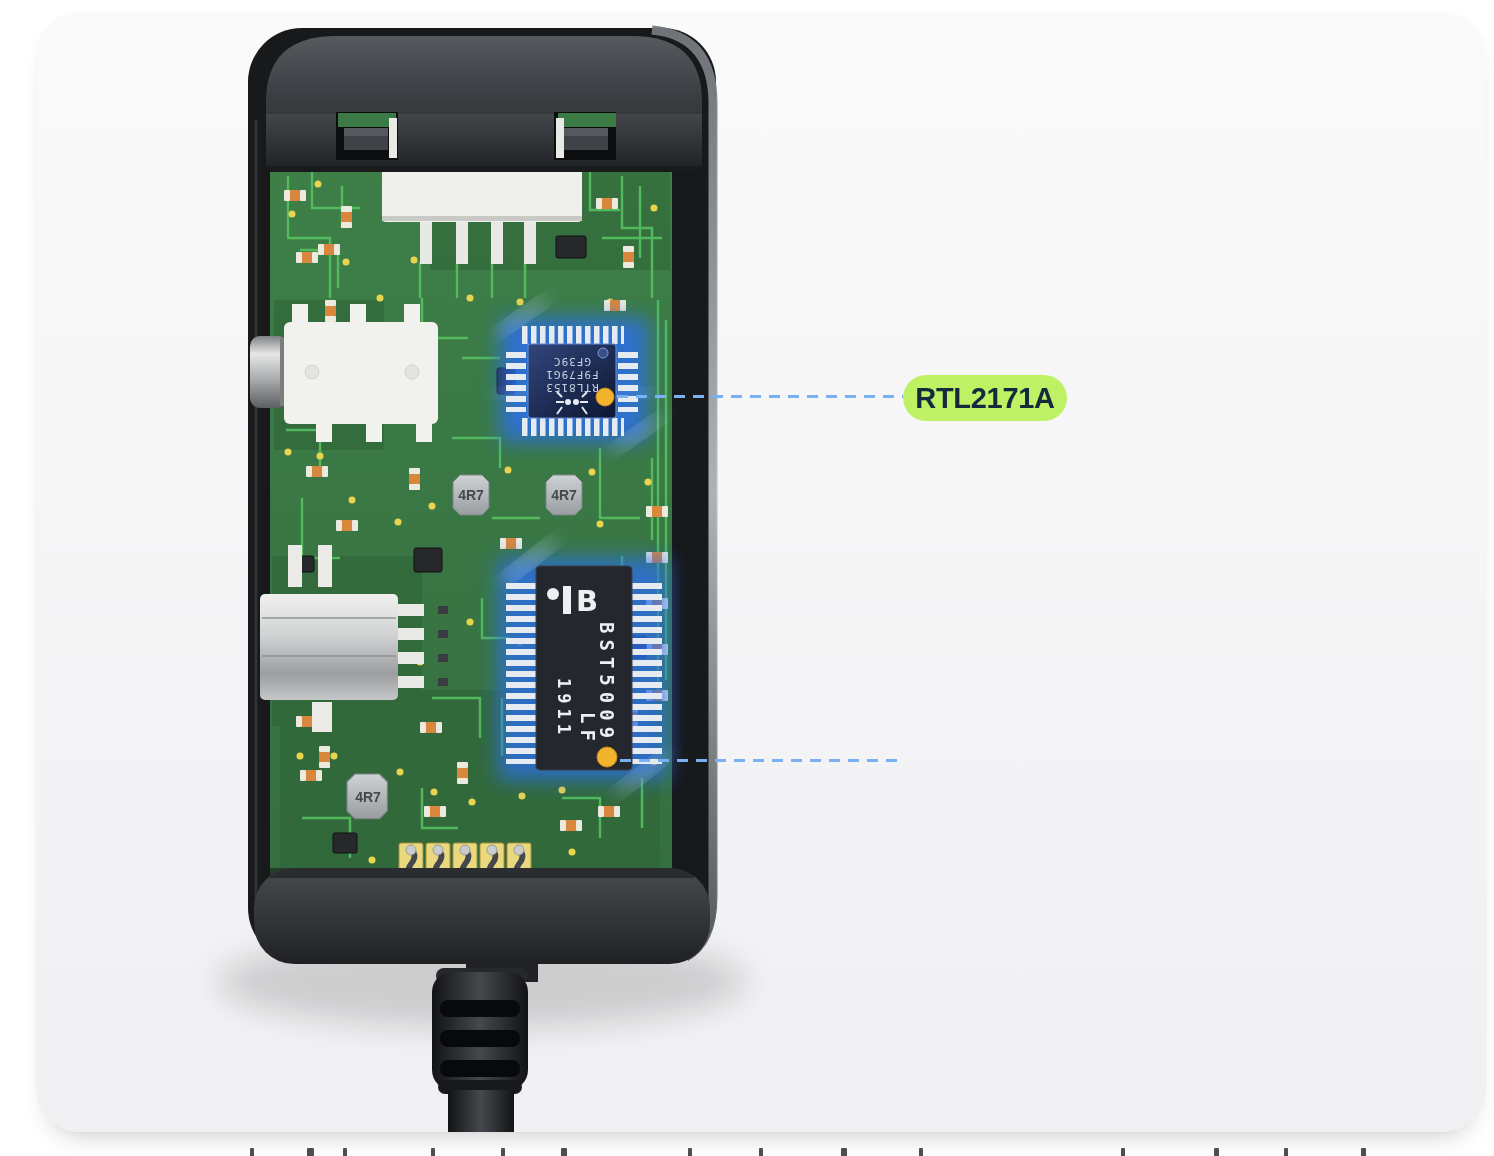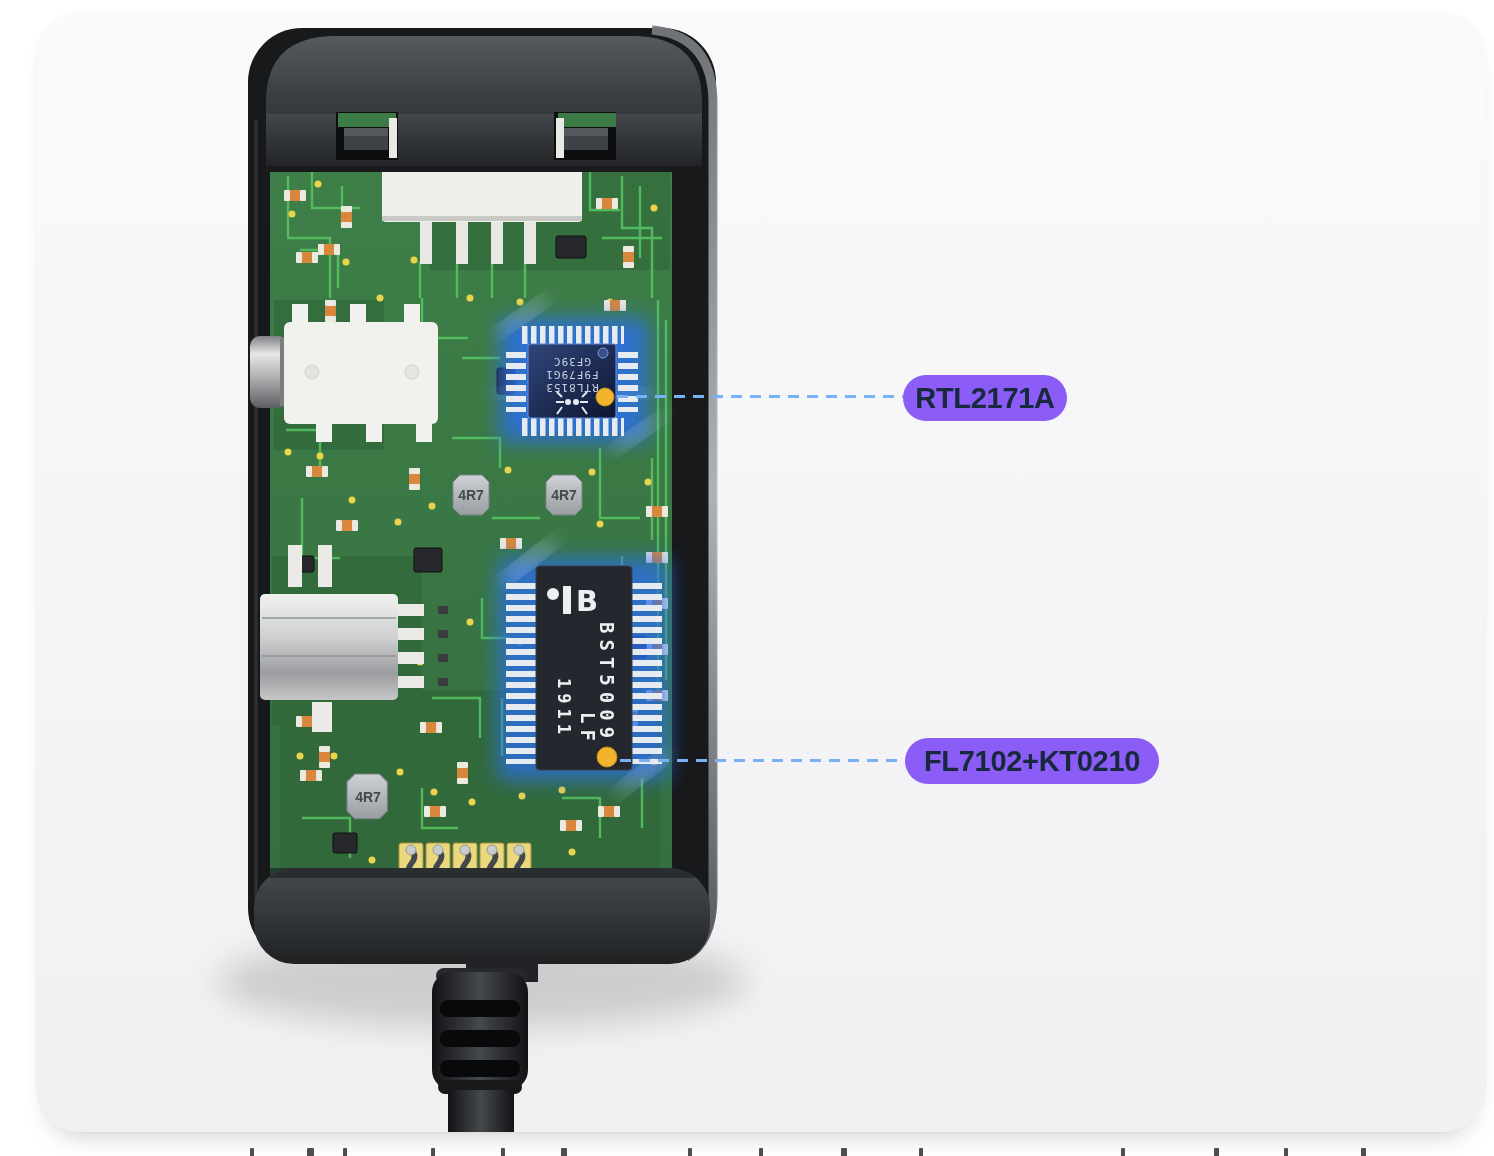--- a/index.html
+++ b/index.html
@@ -10,21 +10,21 @@
   .stage{position:absolute;inset:0;}
   .card{
     position:absolute;left:36px;top:12px;width:1450px;height:1120px;
     border-radius:44px;
     background:linear-gradient(180deg,#fafafb 0%,#f4f4f6 60%,#f0f0f3 100%);
     box-shadow:0 16px 26px -14px rgba(0,0,0,.22), 0 0 0 1px rgba(0,0,0,.015);
     overflow:hidden;
   }
   .card svg{position:absolute;left:-36px;top:-12px;}
   .callout{
-    position:absolute;height:46px;border-radius:23px;background:#8b5cf6;
+    position:absolute;height:46px;border-radius:23px;background:#bef264;
     color:#17293d;display:flex;align-items:center;justify-content:center;
     font-size:29px;font-weight:700;letter-spacing:-0.3px;white-space:nowrap;
   }
   .c1{left:903px;top:375px;width:164px;}
   .c2{left:905px;top:738px;width:254px;}
   .leader{
     position:absolute;height:3px;
     background:repeating-linear-gradient(90deg,#7ab1f2 0 11px,transparent 11px 19px);
   }
   .l1{left:617px;top:395px;width:286px;}
@@ -361,21 +361,20 @@
 
       <circle cx="605" cy="397" r="9" fill="#f2b32d" stroke="#c98f1b"></circle>
       <circle cx="607" cy="757" r="10" fill="#f2b32d" stroke="#c98f1b"></circle>
     </svg>
   </div>
 
   <div class="leader l1"></div>
   <div class="callout c1">RTL2171A</div>
 
   <div class="leader l2"></div>
-  <div class="callout c2">FL7102+KT0210</div>
 
   <div class="caption-crop">
     <i style="left:250px;width:4px"></i>
       <i style="left:307px;width:7px"></i>
       <i style="left:343px;width:4px"></i>
     <i style="left:431px;width:4px"></i>
       <i style="left:501px;width:4px"></i>
       <i style="left:561px;width:6px"></i>
     <i style="left:688px;width:4px"></i>
       <i style="left:759px;width:4px"></i>

